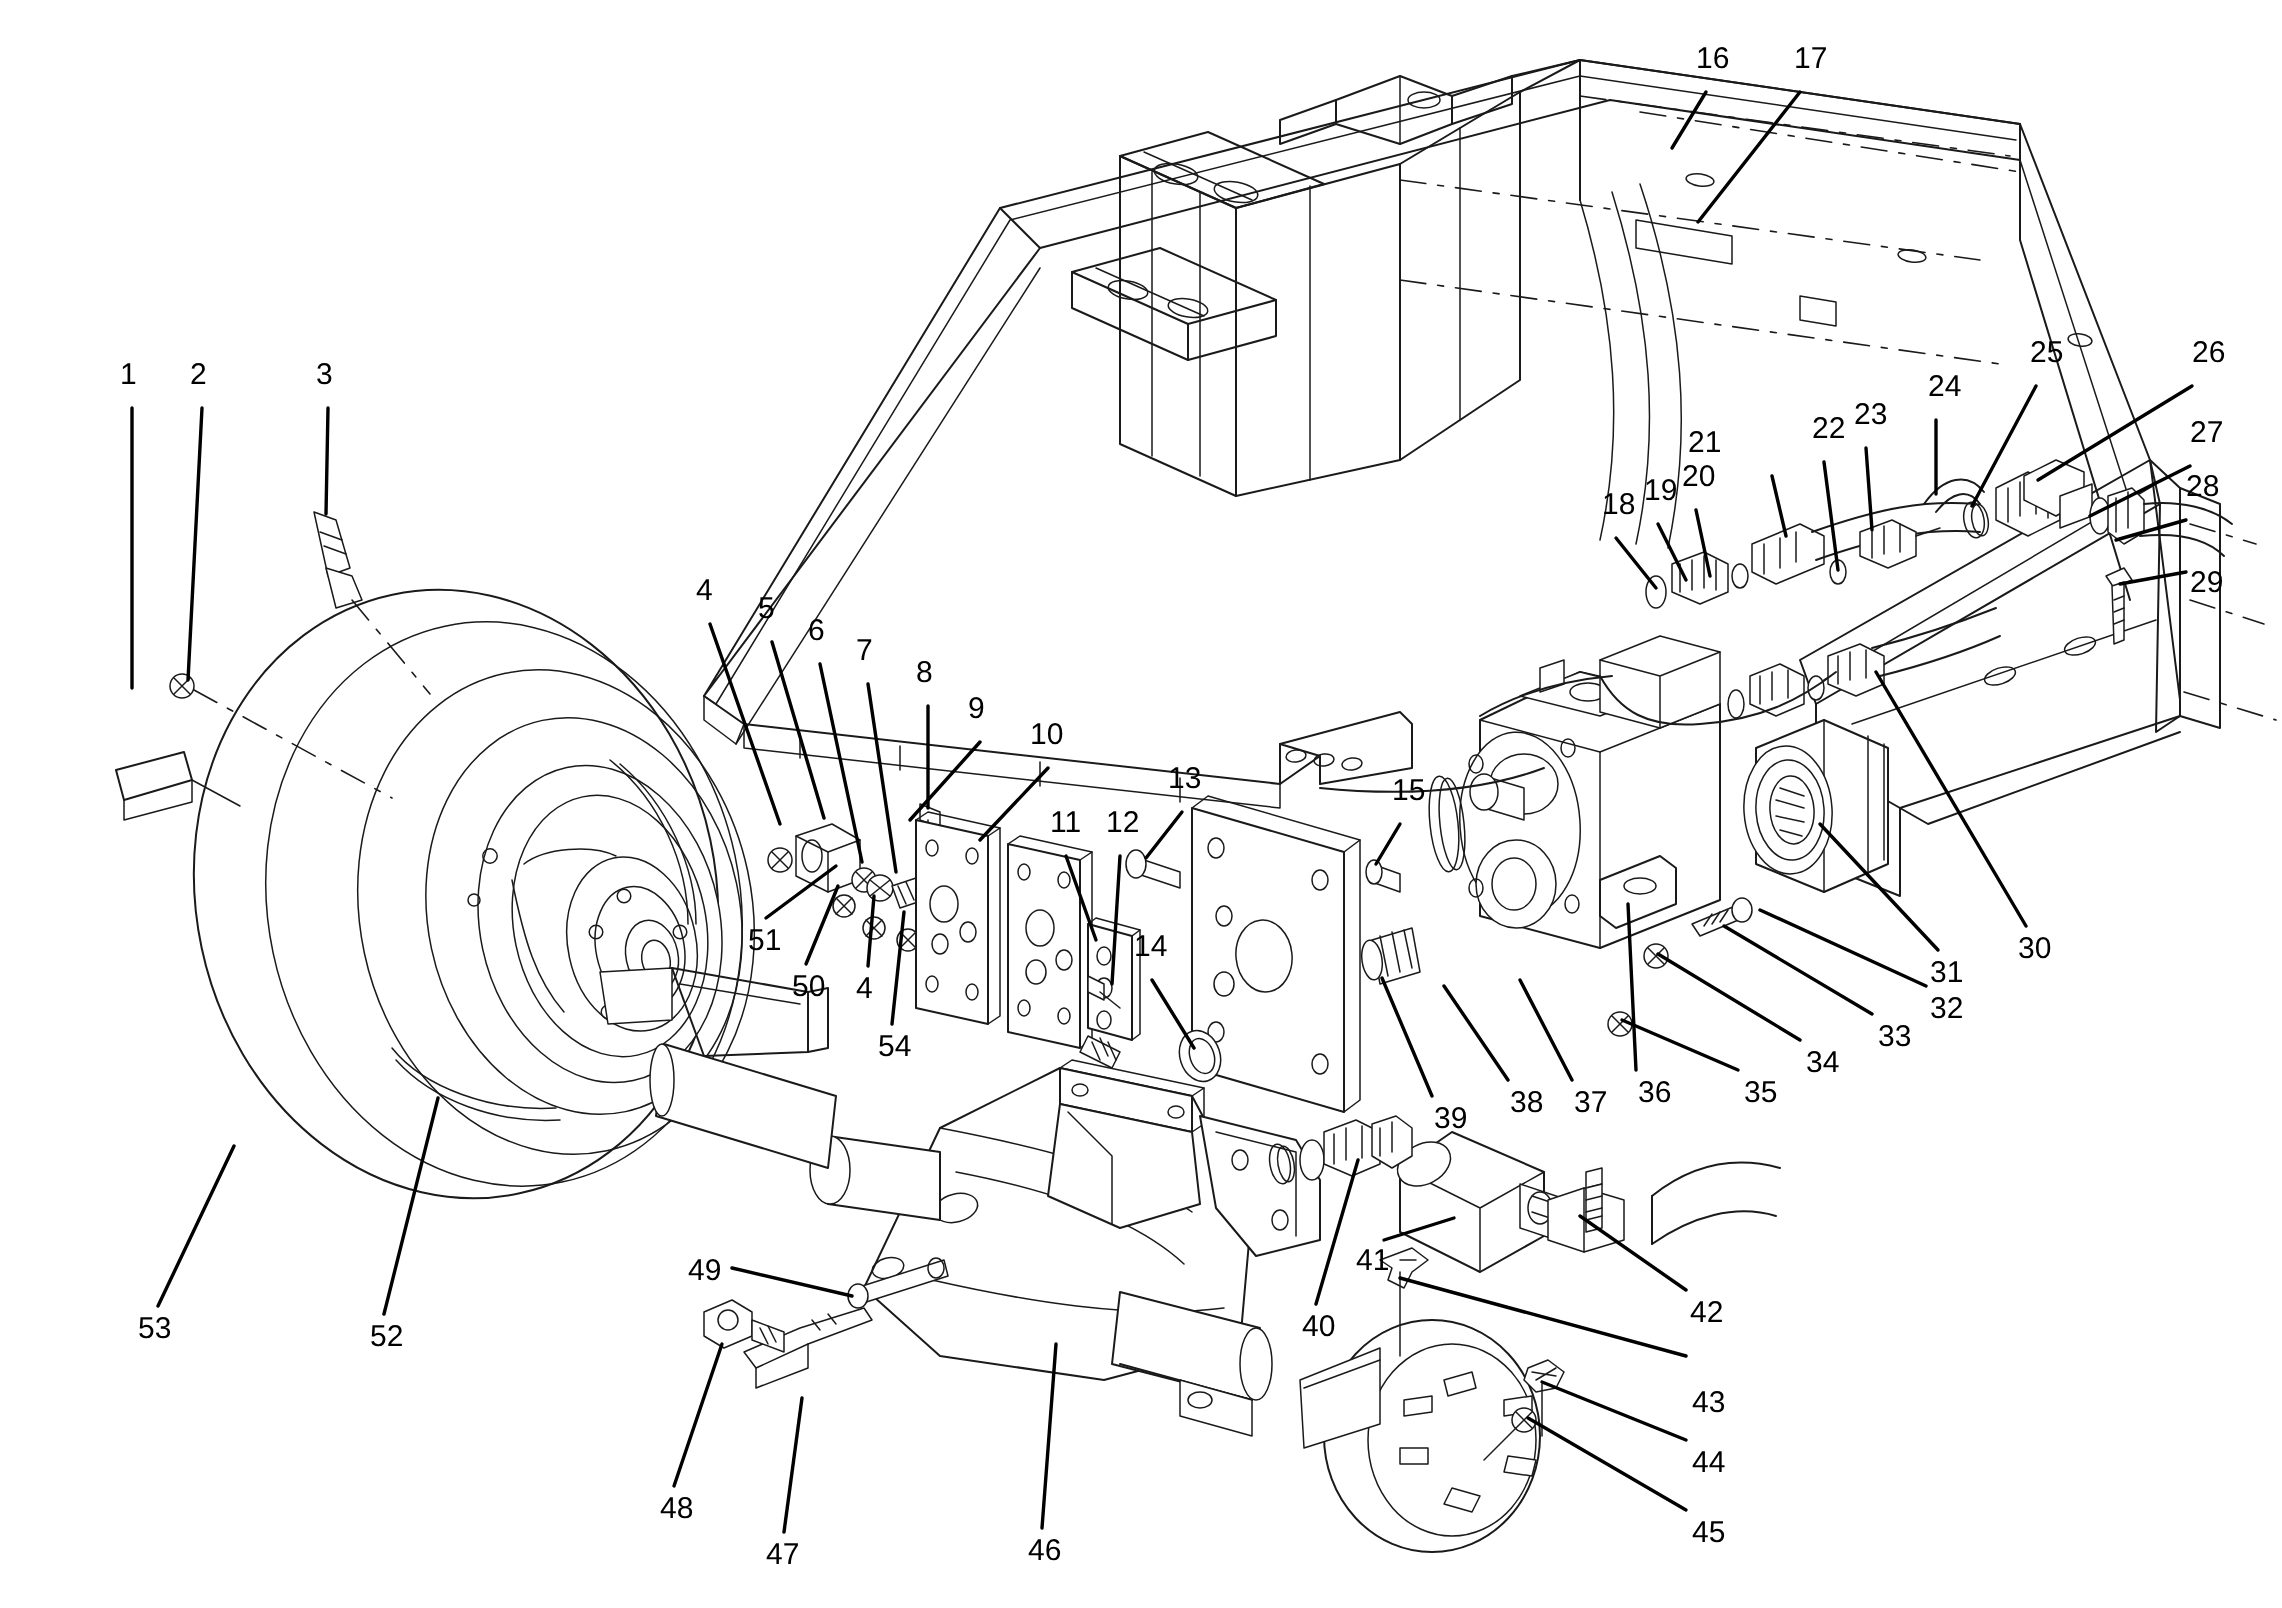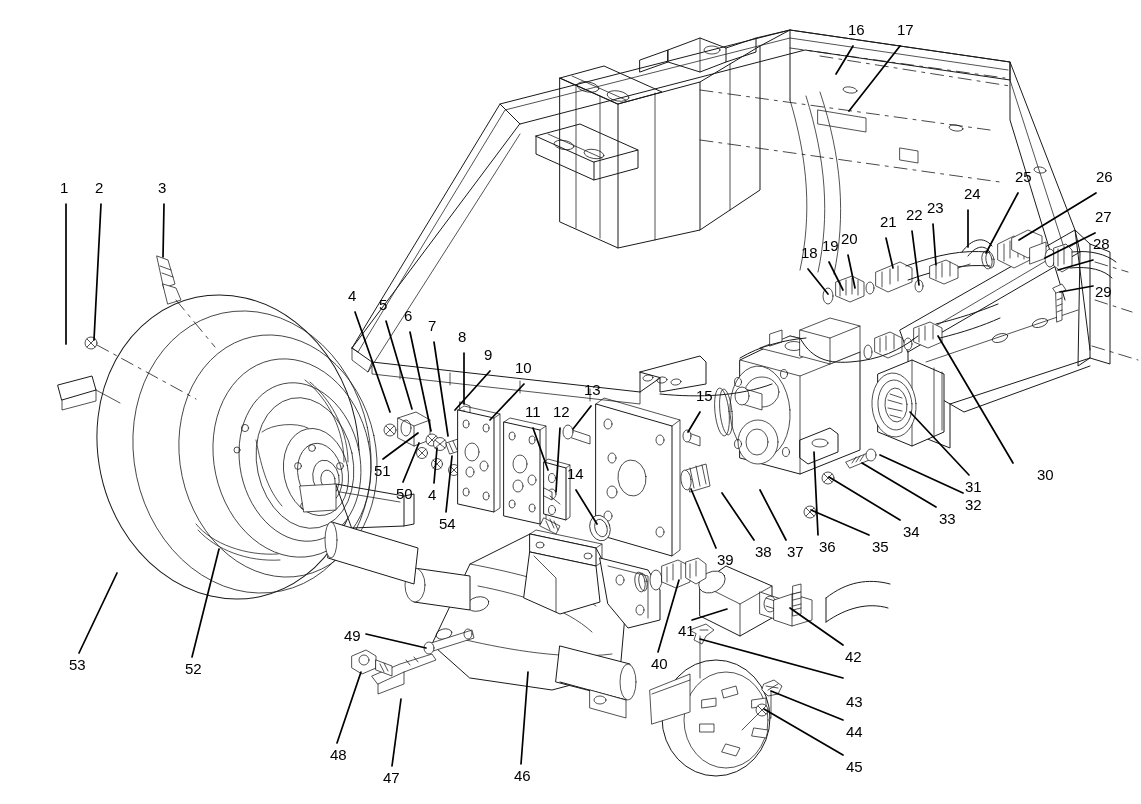--- a/index.html
+++ b/index.html
@@ -580,30 +580,30 @@
       <div class="callout" style="left: 525px; top: 404px;">11</div>
       <div class="callout" style="left: 553px; top: 404px;">12</div>
       <div class="callout" style="left: 584px; top: 382px;">13</div>
       <div class="callout" style="left: 567px; top: 466px;">14</div>
       <div class="callout" style="left: 696px; top: 388px;">15</div>
       <div class="callout" style="left: 848px; top: 22px;">16</div>
       <div class="callout" style="left: 897px; top: 22px;">17</div>
       <div class="callout" style="left: 801px; top: 245px;">18</div>
       <div class="callout" style="left: 822px; top: 238px;">19</div>
       <div class="callout" style="left: 841px; top: 231px;">20</div>
-      <div class="callout" style="left: 880px; top: 214px; text-align: center;">21</div>
+      <div class="callout" style="left: 844px; top: 214px; text-align: center;">21</div>
       <div class="callout" style="left: 906px; top: 207px;">22</div>
       <div class="callout" style="left: 927px; top: 200px;">23</div>
       <div class="callout" style="left: 964px; top: 186px;">24</div>
       <div class="callout" style="left: 1015px; top: 169px;">25</div>
       <div class="callout" style="left: 1096px; top: 169px;">26</div>
       <div class="callout" style="left: 1095px; top: 209px;">27</div>
       <div class="callout" style="left: 1093px; top: 236px;">28</div>
       <div class="callout" style="left: 1095px; top: 284px;">29</div>
-      <div class="callout" style="left: 1009px; top: 467px; margin-left: 28px;">30</div>
+      <div class="callout" style="left: 1009px; top: 467px;">30</div>
       <div class="callout" style="left: 965px; top: 479px;">31</div>
       <div class="callout" style="left: 965px; top: 497px;">32</div>
       <div class="callout" style="left: 939px; top: 511px;">33</div>
       <div class="callout" style="left: 903px; top: 524px;">34</div>
       <div class="callout" style="left: 872px; top: 539px;">35</div>
       <div class="callout" style="left: 819px; top: 539px;">36</div>
       <div class="callout" style="left: 787px; top: 544px;">37</div>
       <div class="callout" style="left: 755px; top: 544px;">38</div>
       <div class="callout" style="left: 717px; top: 552px;">39</div>
       <div class="callout" style="left: 651px; top: 656px;">40</div>

